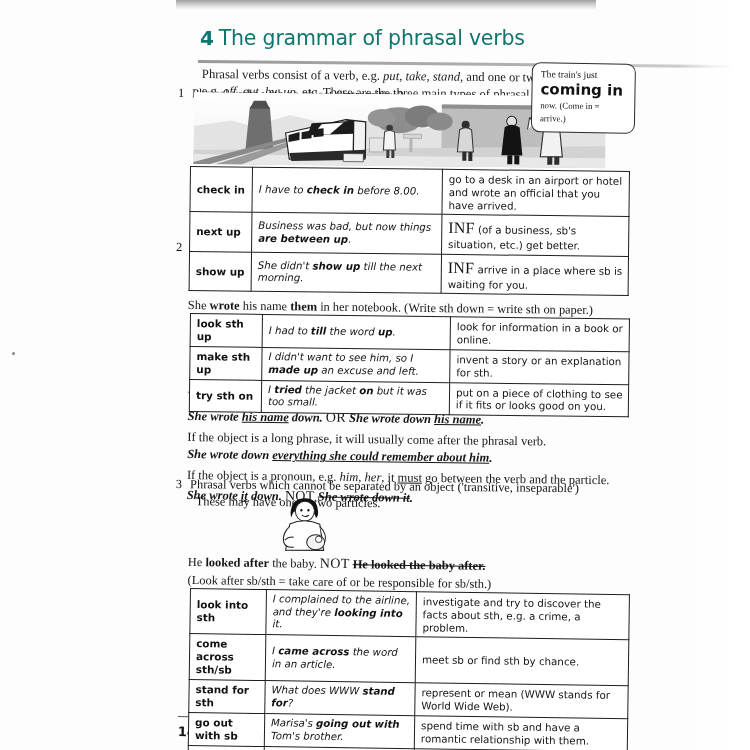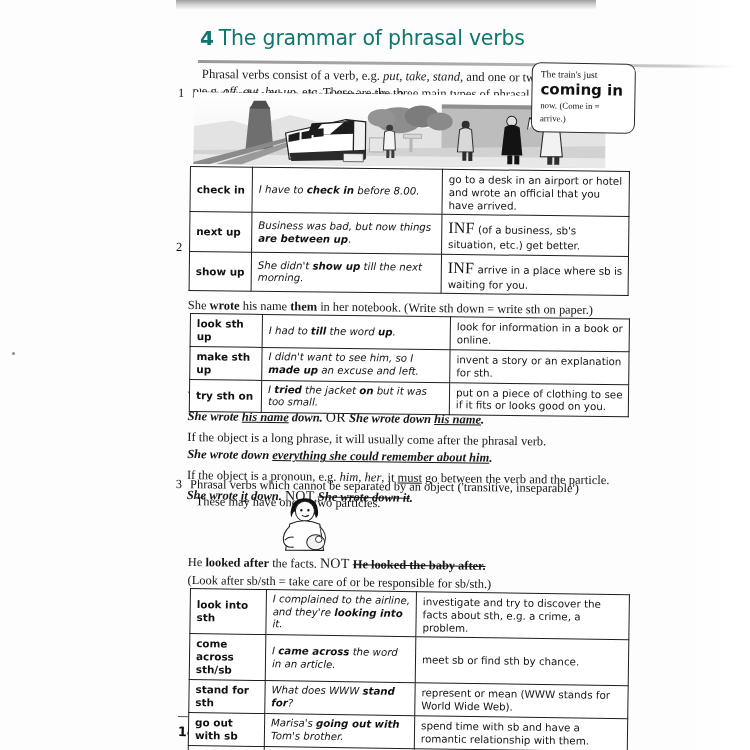--- a/index.html
+++ b/index.html
@@ -489,21 +489,21 @@
         <path d="M17 30 q-8 8 -6 16 q2 6 10 5" fill="#fff" stroke="#222" stroke-width="1.1"></path>
         <path d="M47 30 q8 8 5 16" fill="#fff" stroke="#222" stroke-width="1.1"></path>
 
         <ellipse cx="43" cy="46" rx="9" ry="7.5" fill="#f3f3f3" stroke="#222" stroke-width="1"></ellipse>
         <circle cx="46" cy="43" r="3.2" fill="#fff" stroke="#222" stroke-width=".9"></circle>
         <path d="M12 44 q4 -4 9 -3" fill="none" stroke="#222" stroke-width="1"></path>
       </svg>
     </div>
 
     <div class="caption" style="left:20px; top:539px; transform:rotate(0.75deg); line-height:1.35;">
-      <span><span>He </span><b>looked after</b><span> the facts. </span><span class="sc">NOT</span> <b><s>He looked the baby after.</s></b></span><br>
+      <span><span>He </span><b>looked after</b><span> the baby. </span><span class="sc">NOT</span> <b><s>He looked the baby after.</s></b></span><br>
       <span>(Look after sb/sth = take care of or be responsible for sb/sth.)</span>
     </div>
 
     <table class="tbl" style="left:22px; top:574px; width:440px; transform:rotate(0.8deg);">
       <tbody>
           <tr>
         <td class="c-verb" style="width:76px;">look into sth</td>
         <td class="c-ex" style="width:150px;">
           <span>I complained to the airline, and they're </span><b>looking into</b><span> it.</span>
         </td>

